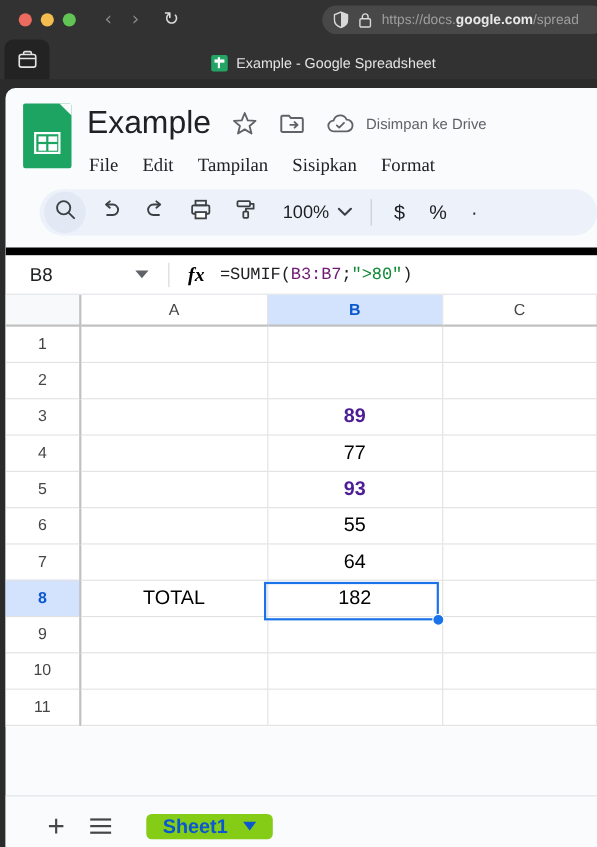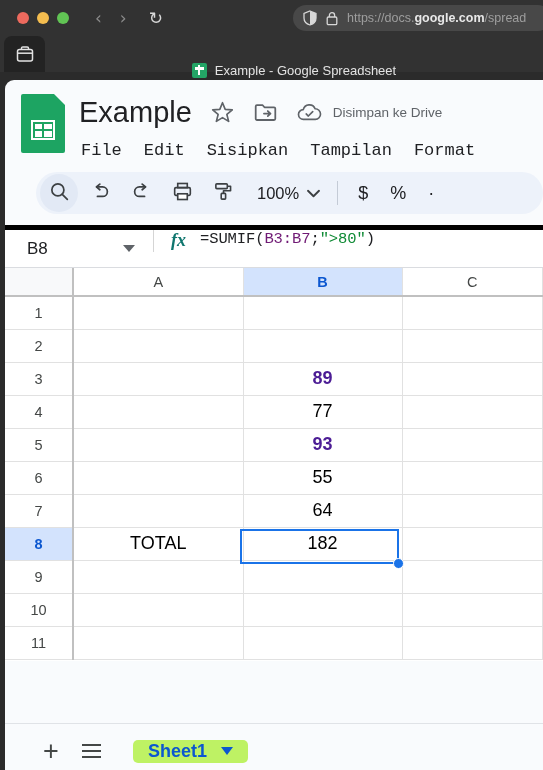--- a/index.html
+++ b/index.html
@@ -104,21 +104,21 @@
     background: #232323;
     border-top-left-radius: 8px;
     border-top-right-radius: 8px;
     display: flex;
     align-items: center;
     justify-content: center;
   }
   .browser-tab {
     position: absolute;
     left: 45px;
-    top: 16px;
+    top: 3px;
     right: 0;
     height: 36px;
     display: flex;
     align-items: center;
     justify-content: center;
     gap: 8px;
   }
   .sheets-favicon {
     width: 15px; height: 15px;
     background: #23a566;
@@ -234,21 +234,21 @@
     gap: 0;
     height: 34px;
     margin-top: 1px;
   }
   .menu-item {
     font-size: 17px;
     color: #202124;
     padding: 3px 11px;
     border-radius: 4px;
     white-space: nowrap;
-    font-family: Liberation Mono, monospace;
+    font-family: Liberation Serif, serif;
   }
   .menu-item:first-child { padding-left: 2px; }
 
   
   .toolbar-wrap {
     padding: 0 0 0 31px;
     height: 53px;
     display: flex;
   }
   .toolbar {
@@ -296,24 +296,24 @@
     color: #202124;
     padding: 0 11px;
     flex: 0 0 auto;
     font-family: "Liberation Sans", sans-serif;
   }
 
   
   .formula-bar {
     height: 43px;
     background: #ffffff;
-    border-top: 5px solid #000000;
+    border-top: 7px solid #000000;
     border-bottom: 1px solid #dadce0;
     display: flex;
-    align-items: flex-start;
+    align-items: center;
   }
   .namebox {
     width: 148px;
     height: 100%;
     display: flex;
     align-items: center;
     padding-left: 22px;
     flex: 0 0 auto;
   }
   .namebox-value {
@@ -329,21 +329,21 @@
     border-top: 7px solid #5f6368;
     margin-right: 18px;
   }
   .fbar-divider {
     width: 1px; height: 22px;
     background: #d5d5d5;
     flex: 0 0 auto;
   }
   .fx-label {
     font-size: 18px;
-    color: #0f766e;
+    color: #000000;
     font-style: italic;
     font-weight: 600;
     padding: 0 14px 0 17px;
     flex: 0 0 auto;
     font-family: "Liberation Serif", serif;
   }
   .formula-text {
     font-size: 15.5px;
     color: #202124;
     white-space: nowrap;
@@ -455,21 +455,21 @@
     font-size: 27px;
     color: #444746;
     line-height: 1;
     font-family: "Liberation Sans", sans-serif;
   }
   .hamburger { display: flex; flex-direction: column; gap: 4px; }
   .hamburger i { display: block; width: 19px; height: 2px; background: #444746; }
   .sheet-tab {
     margin-left: 22px;
     height: 23px;
-    background: #bef264;
+    background: #84cc16;
     border-radius: 5px;
     display: flex;
     align-items: center;
     gap: 14px;
     padding: 0 15px;
     flex: 0 0 auto;
   }
   .sheet-tab-label {
     font-size: 18px;
     font-weight: 700;
@@ -570,22 +570,22 @@
               <path d="M9.8 12.4 L11.9 14.4 L16.1 10.2" fill="none" stroke="#5f6368" stroke-width="1.6" stroke-linecap="round" stroke-linejoin="round"></path>
             </svg>
           </span>
 
           <span class="save-status">Disimpan ke Drive</span>
         </div>
 
         <div class="menubar">
           <span class="menu-item">File</span>
           <span class="menu-item">Edit</span>
+          <span class="menu-item">Tampilan</span>
           <span class="menu-item">Sisipkan</span>
-          <span class="menu-item">Tampilan</span>
           <span class="menu-item">Format</span>
         </div>
       </div>
     </div>
 
     <div class="toolbar-wrap">
       <div class="toolbar">
 
         <div class="tb-btn active-pill">
           <span>

